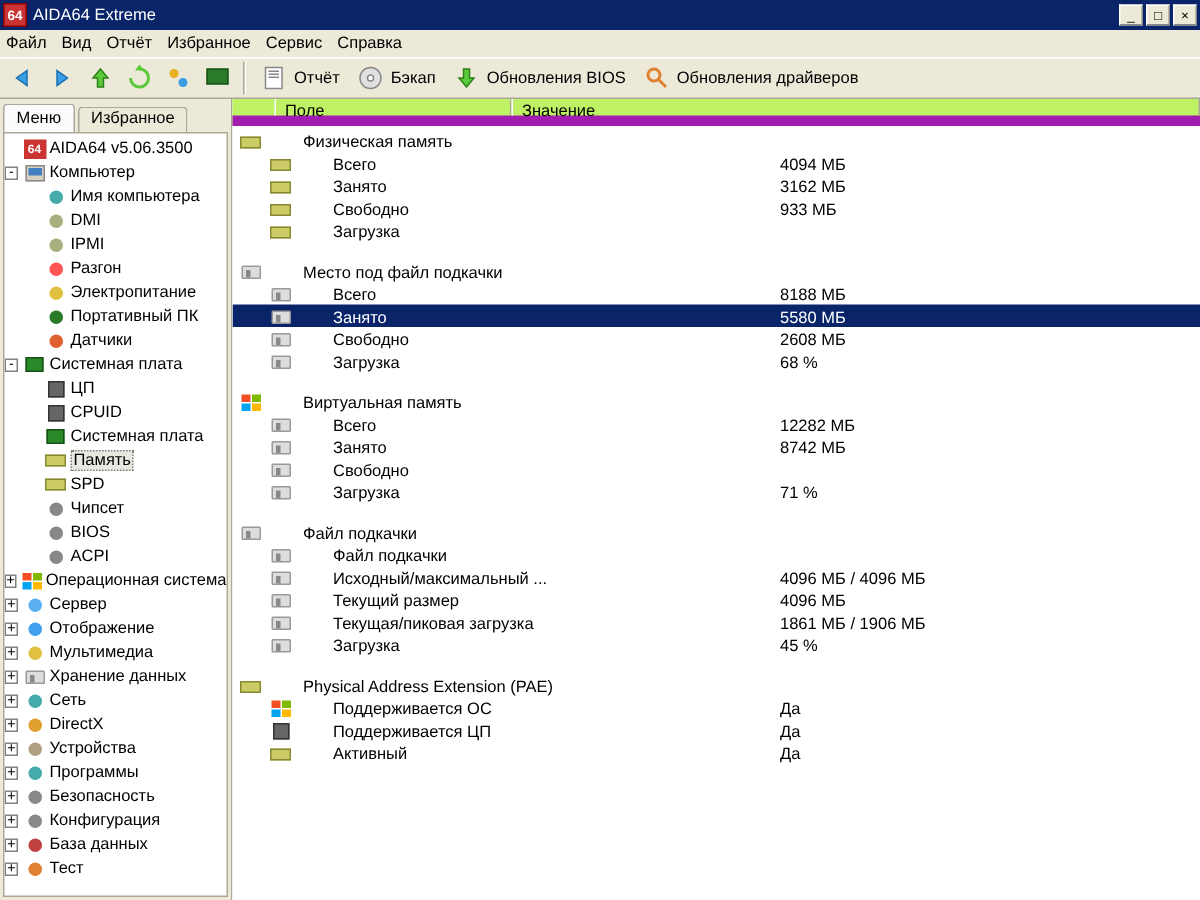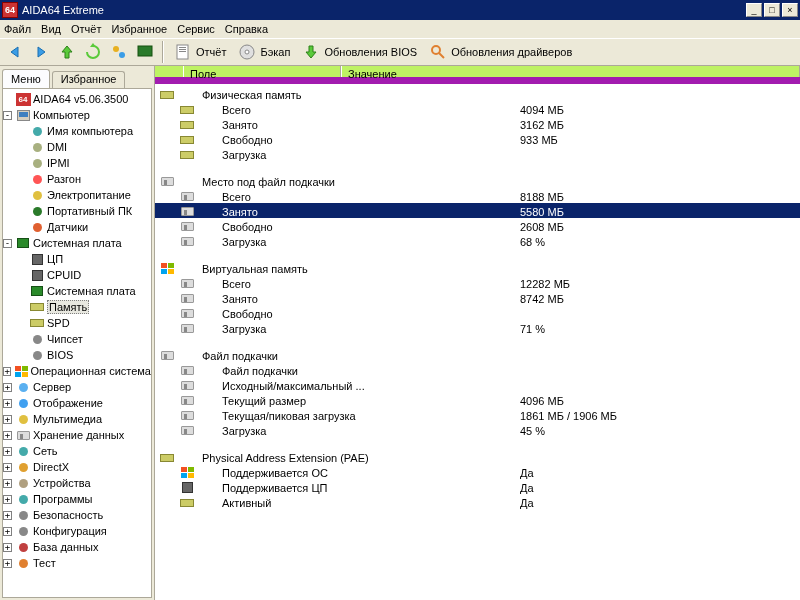--- a/index.html
+++ b/index.html
@@ -305,20 +305,28 @@
           </div>
           <div class="tree-row">
             <span class="spacer" style="width: 14px;"></span>
             <span style="width: 12px; display: inline-block;"></span>
             <span class="ico">
               <span class="ico-dot" style="background: rgb(136, 136, 136);"></span>
             </span>
             <span class="lbl">BIOS</span>
           </div>
           <div class="tree-row">
+            <span class="spacer" style="width: 14px;"></span>
+            <span style="width: 12px; display: inline-block;"></span>
+            <span class="ico">
+              <span class="ico-dot" style="background: rgb(136, 136, 136);"></span>
+            </span>
+            <span class="lbl">ACPI</span>
+          </div>
+          <div class="tree-row">
             <span class="spacer" style="width: 0px;"></span>
             <span class="toggle">+</span>
             <span class="ico">
               <span class="ico-win">
                 <span></span>
                 <span></span>
                 <span></span>
                 <span></span>
               </span>
             </span>
@@ -548,20 +556,21 @@
           <span class="ico">
             <span class="ico-drive"></span>
           </span>
           <span class="field">Файл подкачки</span>
         </div>
         <div class="lrow item">
           <span class="ico">
             <span class="ico-drive"></span>
           </span>
           <span class="field">Исходный/максимальный ...</span>
+          <span class="value">4096 МБ / 4096 МБ</span>
         </div>
         <div class="lrow item">
           <span class="ico">
             <span class="ico-drive"></span>
           </span>
           <span class="field">Текущий размер</span>
           <span class="value">4096 МБ</span>
         </div>
         <div class="lrow item">
           <span class="ico">

